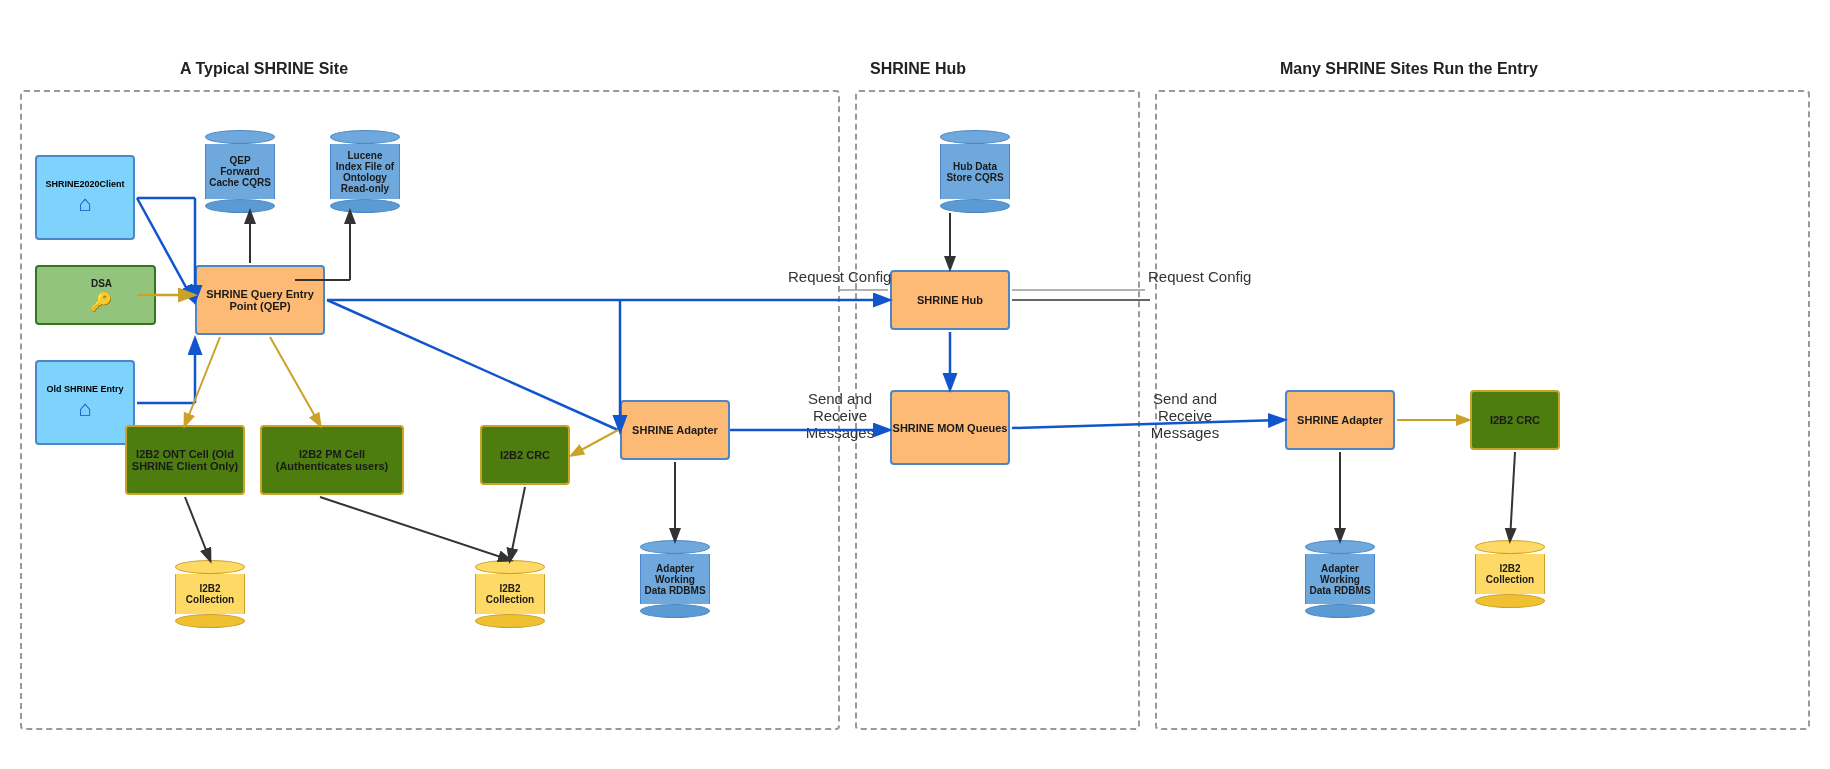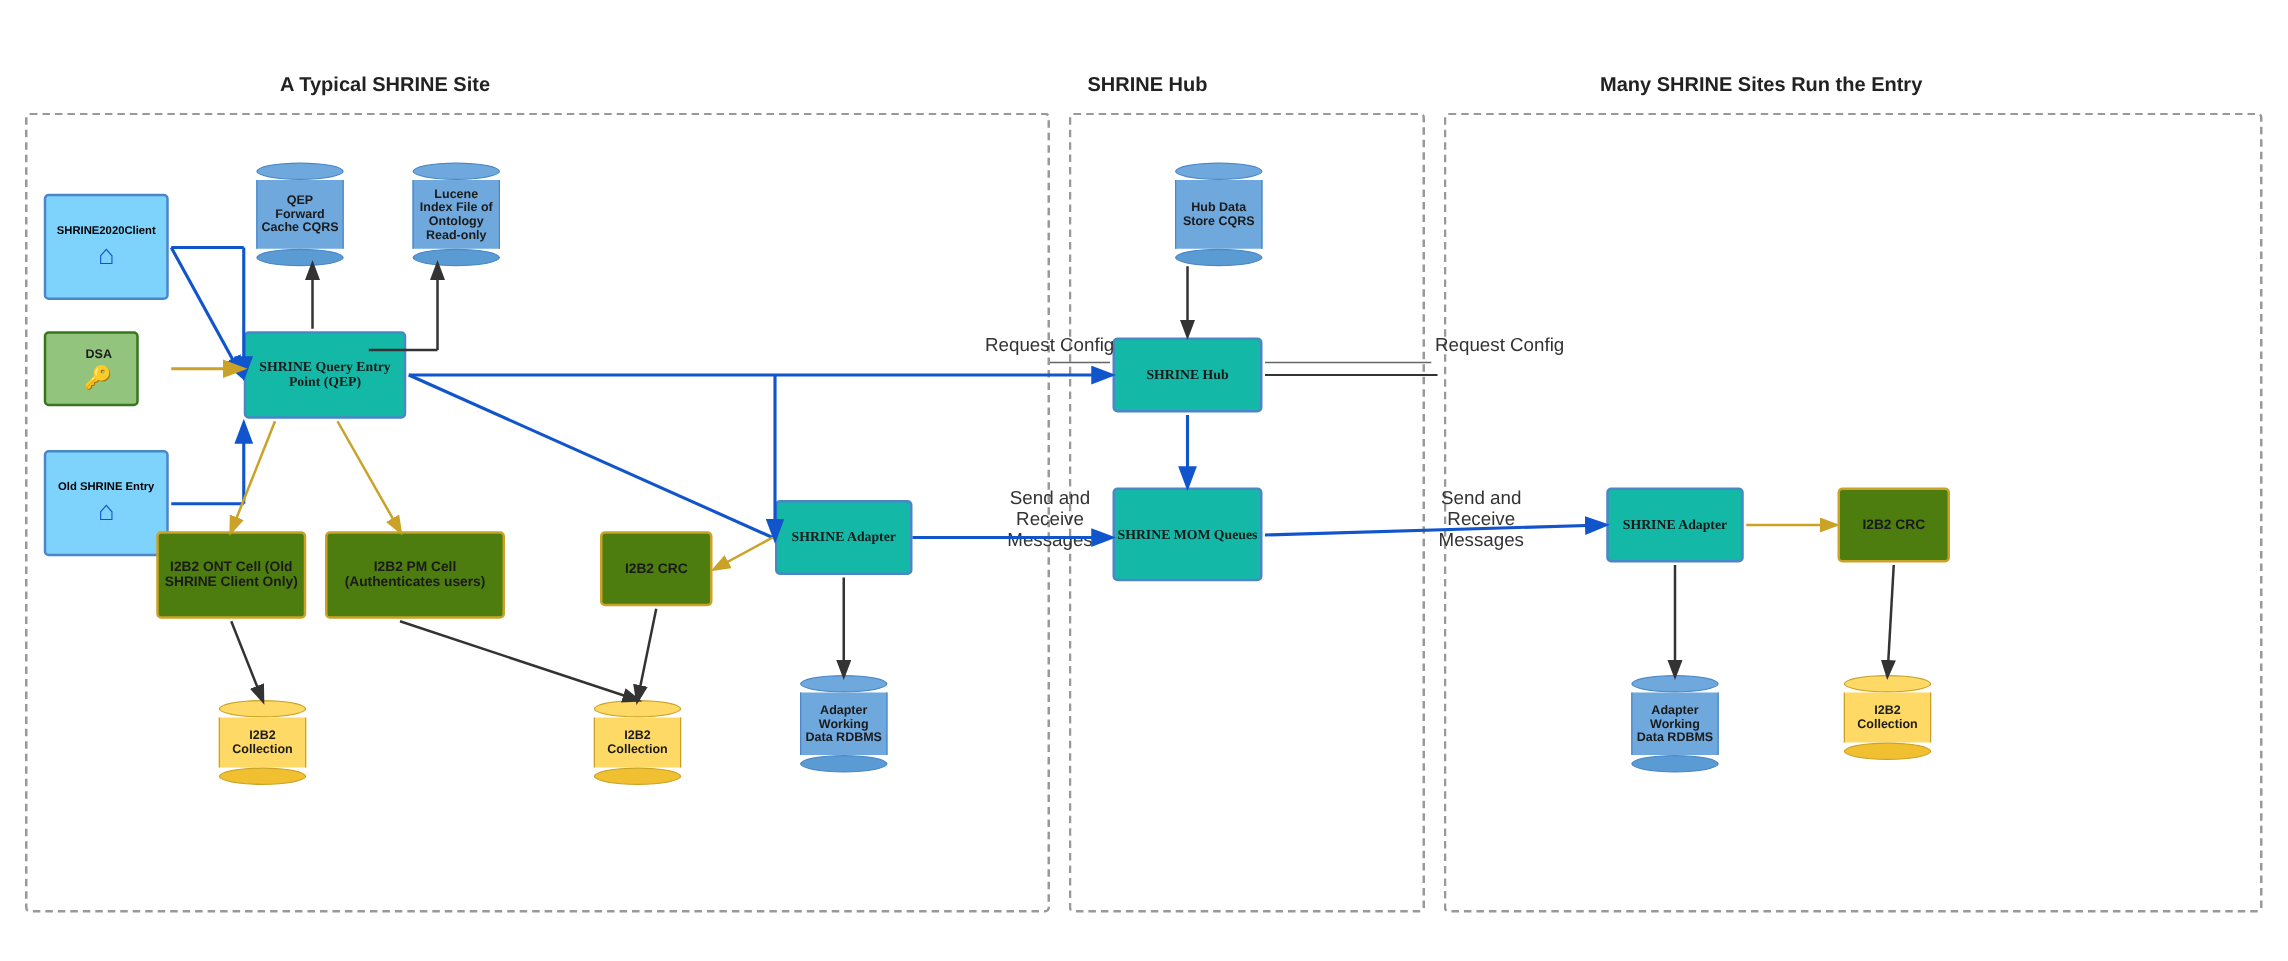--- a/index.html
+++ b/index.html
@@ -84,24 +84,23 @@
       display: flex;
       align-items: center;
       justify-content: center;
       text-align: center;
       font-weight: bold;
       font-size: 11px;
       border: 2px solid;
       border-radius: 4px;
     }
     .rect-box.blue {
-      background: #14b8a6;
+      background: #fdba74;
       border-color: #4a86c8;
       color: #1a1a1a;
-      font-family: Liberation Serif, serif;
     }
     .rect-box.yellow {
       background: #4d7c0f;
       border-color: #c9a227;
       color: #1a1a1a;
       justify-content: center;
     }
     .rect-box.green {
       background: #93c47d;
       border-color: #38761d;
@@ -144,34 +143,34 @@
       font-size: 15px;
       color: #333;
       text-align: center;
     }
   </style>
 </head>
 <body>
 
 <div class="diagram-container">
 
-  <div class="section-title" style="left: 180px; top: 60px; margin-left: 44px;">A Typical SHRINE Site</div>
+  <div class="section-title" style="left: 180px; top: 60px;">A Typical SHRINE Site</div>
   <div class="section-title" style="left: 870px; top: 60px;">SHRINE Hub</div>
   <div class="section-title" style="left: 1280px; top: 60px;">Many SHRINE Sites Run the Entry</div>
 
   <div class="dashed-box" style="left: 20px; top: 90px; width: 820px; height: 640px;"></div>
   <div class="dashed-box" style="left: 855px; top: 90px; width: 285px; height: 640px;"></div>
   <div class="dashed-box" style="left: 1155px; top: 90px; width: 655px; height: 640px;"></div>
 
   <div class="client-box" style="left: 35px; top: 155px; width: 100px; height: 85px;">
     <div style="font-size:9px; font-weight:bold; margin-bottom:2px;">SHRINE2020Client</div>
     <div class="house-icon">⌂</div>
   </div>
 
-  <div class="rect-box green" style="left: 35px; top: 265px; width: 76px; height: 60px; padding-left: 12px;">
+  <div class="rect-box green" style="left: 35px; top: 265px; width: 121px; height: 60px; padding-left: 12px;">
     <div>
       <div style="font-size:10px; font-weight:bold;">DSA</div>
       <div style="font-size:18px; margin-top:2px;">🔑</div>
     </div>
   </div>
 
   <div class="client-box" style="left: 35px; top: 360px; width: 100px; height: 85px;">
     <div style="font-size:9px; font-weight:bold; margin-bottom:2px;">Old SHRINE Entry</div>
     <div class="house-icon">⌂</div>
   </div>

